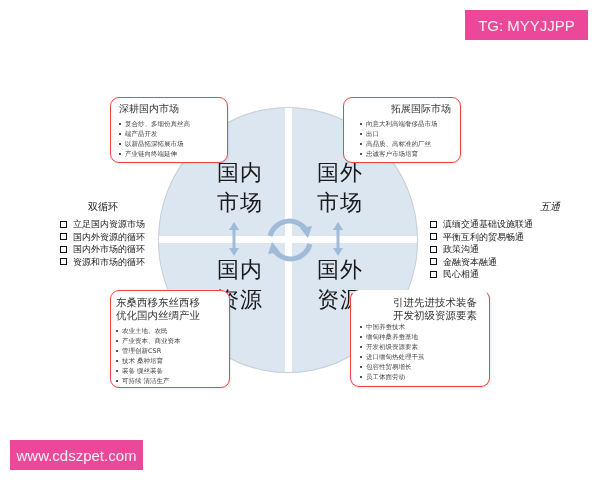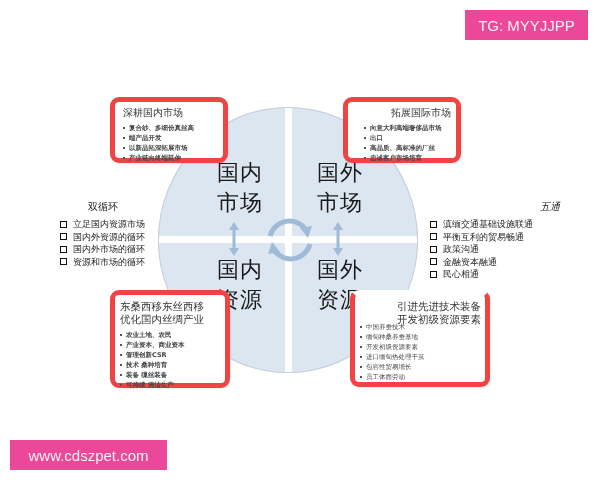--- a/index.html
+++ b/index.html
@@ -5,40 +5,40 @@
   html, body { margin: 0; padding: 0; }
   body {
     width: 600px; height: 480px; background: #ffffff; position: relative; overflow: hidden;
     font-family: "DejaVu Sans", "Liberation Sans", sans-serif; color: #222;
   }
   .badge {
     position: absolute; background: #ec4899; color: #f2f2f2;
     font-family: "Liberation Sans", sans-serif; font-size: 15px; line-height: 1;
   }
   .badge-tg { left: 465px; top: 10px; width: 123px; height: 30px; display: flex; align-items: center; justify-content: center; }
-  .badge-web { left: 10px; top: 440px; width: 157px; height: 30px; display: flex; align-items: center; justify-content: center; font-size: 15px; }
+  .badge-web { left: 10px; top: 440px; width: 133px; height: 30px; display: flex; align-items: center; justify-content: center; font-size: 15px; }
 
   .circle-wrap { position: absolute; left: 158px; top: 107px; width: 260px; height: 266px; border-radius: 50%; overflow: hidden; }
   .quad { position: absolute; background: #dce6f1; }
   .q-tl { left: 0; top: 0; width: 127px; height: 129px; }
   .q-tr { left: 134px; top: 0; width: 126px; height: 129px; }
   .q-bl { left: 0; top: 136px; width: 127px; height: 130px; }
   .q-br { left: 134px; top: 136px; width: 126px; height: 130px; }
   .circle-outline { position: absolute; left: 158px; top: 107px; width: 260px; height: 266px; border-radius: 50%; box-shadow: inset 0 0 0 1px #c6cfd9; pointer-events: none; }
 
   .big-label { position: absolute; font-size: 22px; line-height: 30px; letter-spacing: 1px; color: #1a1a1a; text-align: center; width: 56px; }
   .big-label span { display: block; }
 
   .box {
-    position: absolute; background: #ffffff; border: 5px solid #ef4444; border-radius: 9px;
+    position: absolute; background: #ffffff; border: 1px solid #ef4444; border-radius: 9px;
     box-shadow: 1px 1px 2px rgba(0,0,0,0.08);
   }
   .box-title { font-size: 10px; color: #333; line-height: 14px; }
   .box ul { list-style: none; margin: 3px 0 0 0; padding: 0; }
-  .box li { font-size: 6.5px; line-height: 10px; color: #444; position: relative; padding-left: 6px; font-weight: bold; }
+  .box li { font-size: 6.5px; line-height: 10px; color: #444; position: relative; padding-left: 6px; }
   .box li::before { content: ""; position: absolute; left: 0; top: 4px; width: 2px; height: 2px; background: #555; }
 
   .side { position: absolute; }
   .side-title { font-size: 10px; color: #222; text-align: center; line-height: 14px; margin-bottom: 4px; }
   .side ul { list-style: none; margin: 0; padding: 0; }
   .side li { font-size: 9px; line-height: 12.5px; color: #222; display: flex; align-items: center; white-space: nowrap; }
   .chk { display: inline-block; width: 5px; height: 5px; border: 1.5px solid #111; margin-right: 6px; flex: 0 0 auto; }
 </style>
 </head>
 <body>

